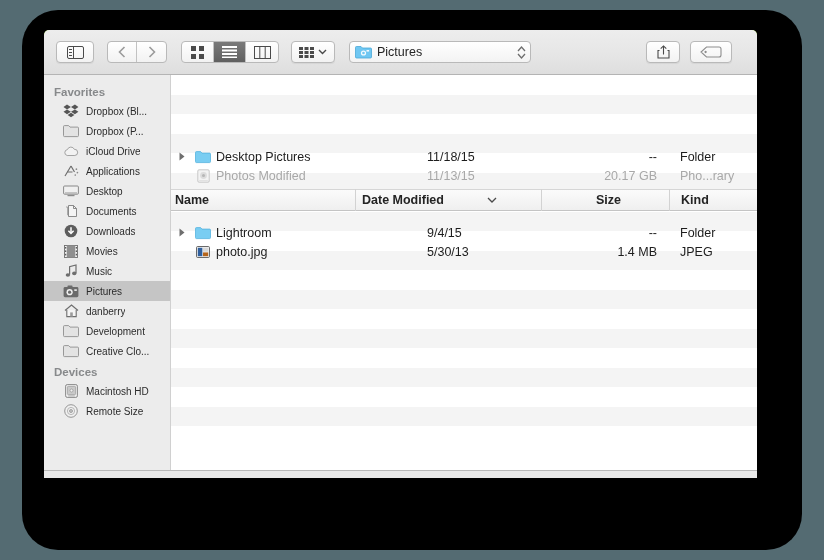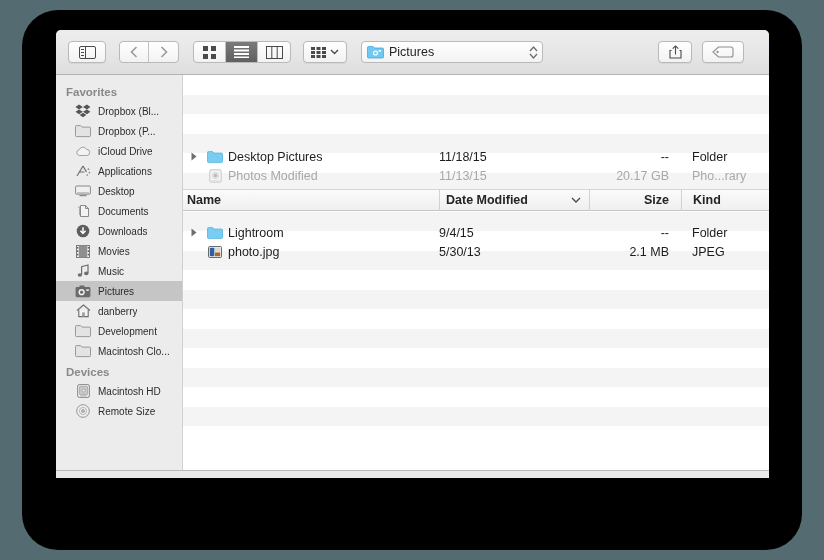--- a/index.html
+++ b/index.html
@@ -15,21 +15,21 @@
     position: absolute;
     left: 22px; top: 10px;
     width: 780px; height: 540px;
     background: #000000;
     border-radius: 36px;
   }
 
   
   #dialog-window {
     position: absolute;
-    left: 56px; top: 30px;
+    left: 44px; top: 30px;
     width: 713px; height: 448px;
     background: #84cc16;
     border-radius: 5px 5px 0 0;
     overflow: hidden;
     box-shadow: 0 1px 3px rgba(0,0,0,.45);
   }
 
   
   #toolbar {
     position: relative;
@@ -133,20 +133,21 @@
 
   
   #column-header {
     position: absolute; left: 0; right: 0; top: 114px; height: 22px;
     background: linear-gradient(to bottom, #fbfbfb, #efefef);
     border-top: 1px solid #d6d6d6;
     border-bottom: 1px solid #c4c4c4;
     display: flex; align-items: center;
     font-size: 12.5px; color: #242424; font-weight: bold;
     z-index: 5;
+    gap: 36px;
   }
   #column-header .ch { height: 22px; display: flex; align-items: center; }
   #ch-name { flex: 1; padding-left: 4px; }
   #ch-date { width: 150px; flex: 0 0 150px; border-left: 1px solid #d2d2d2; padding-left: 6px;
              display: flex; align-items: center; }
   #ch-date-sort { margin-left: auto; margin-right: 8px; }
   #ch-size { width: 92px; flex: 0 0 92px; border-left: 1px solid #d2d2d2;
              justify-content: flex-end; padding-right: 12px; }
   #ch-kind { width: 88px; flex: 0 0 88px; border-left: 1px solid #d2d2d2; padding-left: 11px; }
 
@@ -407,21 +408,21 @@
             </svg>
           </span>
           <span class="sb-label">Development</span>
         </div>
         <div class="sb-item">
           <span class="sb-ico">
             <svg width="16" height="14" viewBox="0 0 16 14">
               <path d="M0.5 2.6 A1 1 0 0 1 1.5 1.6 H5.6 L7 3.1 H14.5 A1 1 0 0 1 15.5 4.1 V11.6 A1 1 0 0 1 14.5 12.6 H1.5 A1 1 0 0 1 0.5 11.6 Z" fill="#e3e3e3" stroke="#8f8f8f" stroke-width="0.9"></path>
             </svg>
           </span>
-          <span class="sb-label">Macintosh Clo...</span>
+          <span class="sb-label">Creative Clo...</span>
         </div>
         <div class="sb-header">Devices</div>
         <div class="sb-item">
           <span class="sb-ico">
             <svg width="13" height="14" viewBox="0 0 13 14">
               <rect x="0.6" y="0.6" width="11.8" height="12.8" rx="1.6" fill="#ededed" stroke="#7e7e7e" stroke-width="0.9"></rect>
               <rect x="2.4" y="2.4" width="8.2" height="8.2" rx="0.8" fill="#c9c9c9" stroke="#9a9a9a" stroke-width="0.7"></rect>
               <circle cx="6.5" cy="6.5" r="1.5" fill="#f0f0f0" stroke="#8a8a8a" stroke-width="0.6"></circle>
               <rect x="3.2" y="11.4" width="6.6" height="1" fill="#b0b0b0"></rect>
             </svg>
@@ -521,21 +522,21 @@
             <span class="ficon">
               <svg width="14" height="12" viewBox="0 0 14 12">
                 <rect x="0.6" y="0.6" width="12.8" height="10.8" rx="0.8" fill="#ffffff" stroke="#5a5a5a" stroke-width="1"></rect>
                 <rect x="1.8" y="1.8" width="4.6" height="8.4" fill="#2f5f9e"></rect>
                 <rect x="7" y="1.8" width="5.2" height="4" fill="#d8d8d8"></rect>
                 <rect x="7" y="6.4" width="5.2" height="3.8" fill="#b5651d"></rect>
               </svg>
             </span>
             <span class="fname">photo.jpg</span>
             <span class="fdate">5/30/13</span>
-            <span class="fsize">2.1 MB</span>
+            <span class="fsize">1.4 MB</span>
             <span class="fkind">JPEG</span>
           </div>
         </div>
 
       <div id="column-header">
         <div class="ch" id="ch-name">Name</div>
         <div class="ch" id="ch-date">
           <span>Date Modified</span>
           <svg id="ch-date-sort" width="10" height="6" viewBox="0 0 10 6">
             <polyline points="1,1 5,5 9,1" fill="none" stroke="#4a4a4a" stroke-width="1.3"></polyline>

